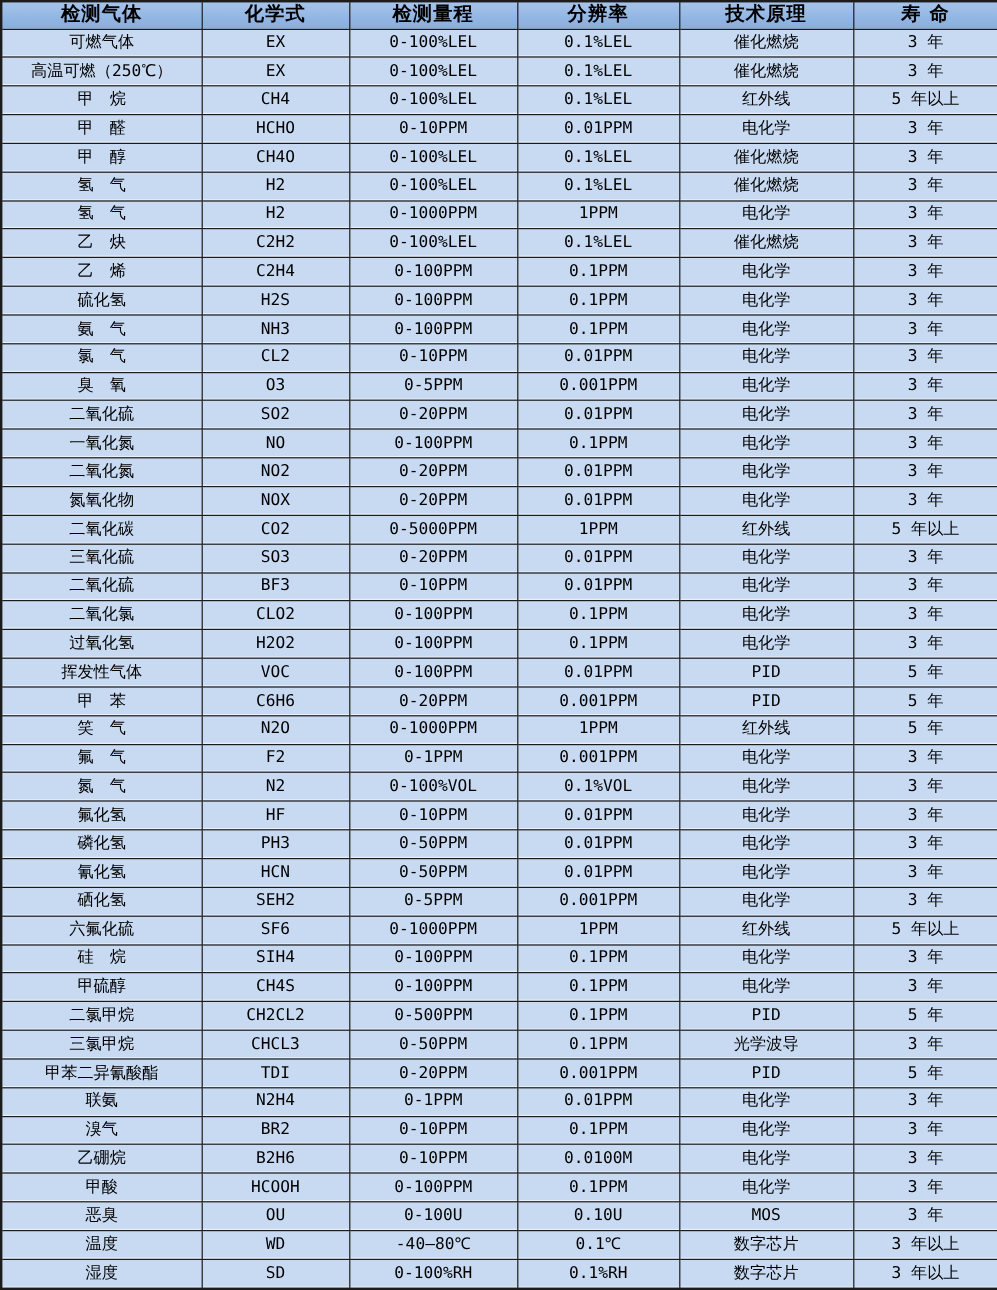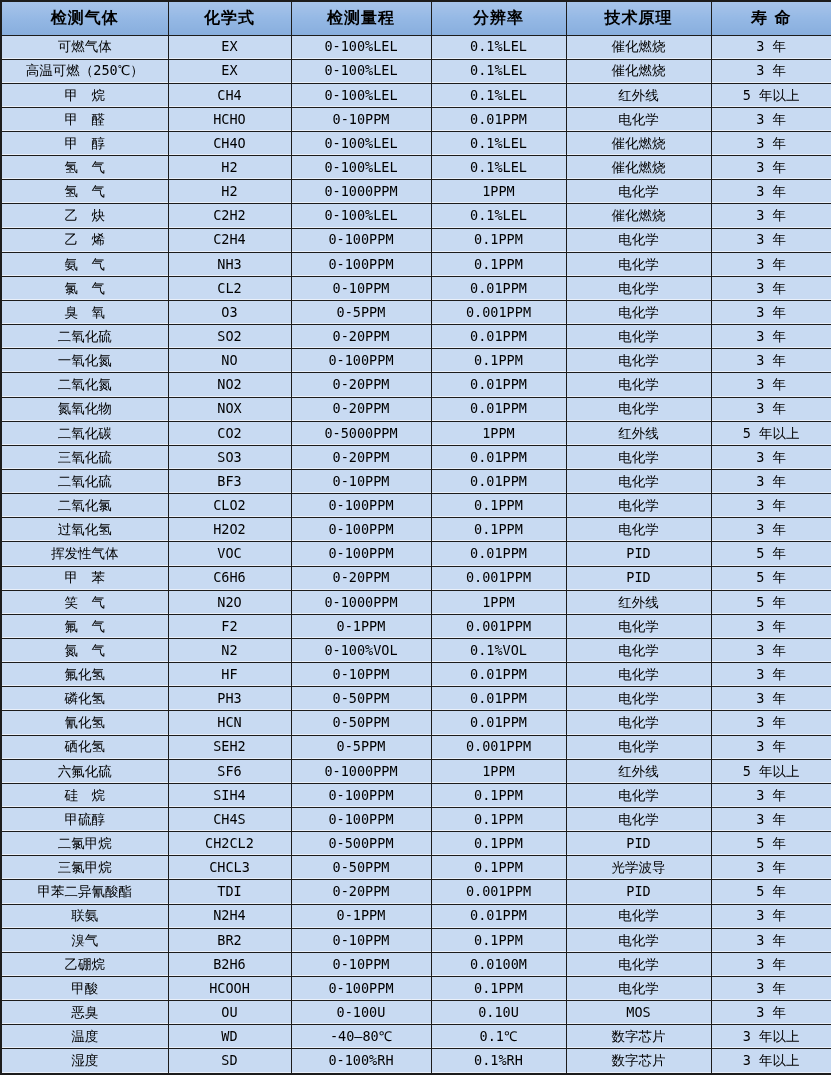--- a/index.html
+++ b/index.html
@@ -16,21 +16,21 @@
     width:831px;height:1075px;
     table-layout:fixed;
     border-collapse:collapse;
     background:var(--row-bg);
   }
   table.spec, table.spec th, table.spec td{
     border:1px solid var(--border-color);
   }
   table.spec{border:2px solid var(--border-color);}
   th{
-    height:34px;
+    height:23px;
     background:linear-gradient(180deg,#a7c4ea 0%,var(--header-bg) 55%,#88aedd 100%);
     font-family:"DejaVu Sans","Liberation Sans",sans-serif;
     font-weight:bold;
     font-size:16px;
     color:var(--text-color);
     text-align:center;
     vertical-align:middle;
     padding:0 2px;
     letter-spacing:1px;
   }
@@ -142,20 +142,28 @@
       </tr>
       <tr>
         <td>乙　烯</td>
         <td>C2H4</td>
         <td>0-100PPM</td>
         <td>0.1PPM</td>
         <td>电化学</td>
         <td>3 年</td>
       </tr>
       <tr>
+        <td>硫化氢</td>
+        <td>H2S</td>
+        <td>0-100PPM</td>
+        <td>0.1PPM</td>
+        <td>电化学</td>
+        <td>3 年</td>
+      </tr>
+      <tr>
         <td>氨　气</td>
         <td>NH3</td>
         <td>0-100PPM</td>
         <td>0.1PPM</td>
         <td>电化学</td>
         <td>3 年</td>
       </tr>
       <tr>
         <td>氯　气</td>
         <td>CL2</td>

